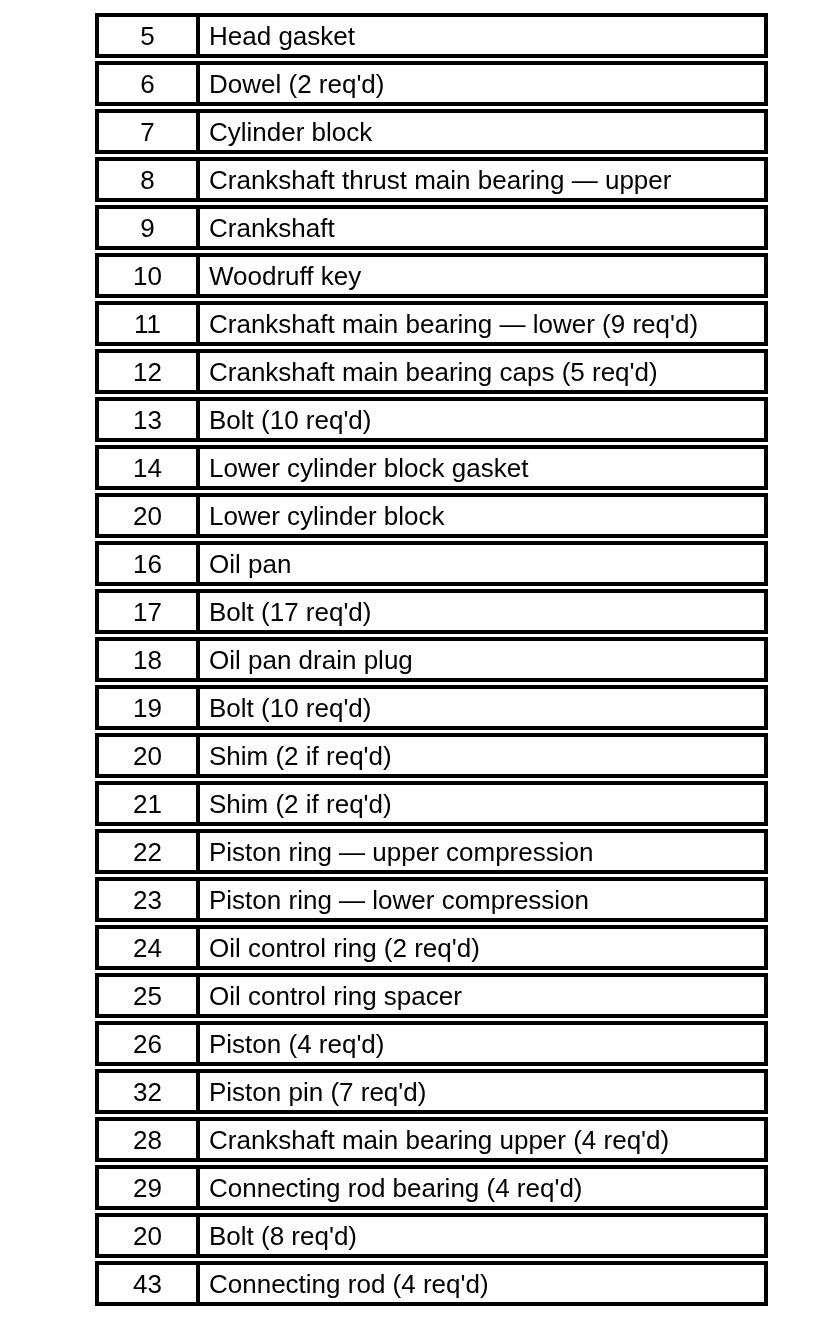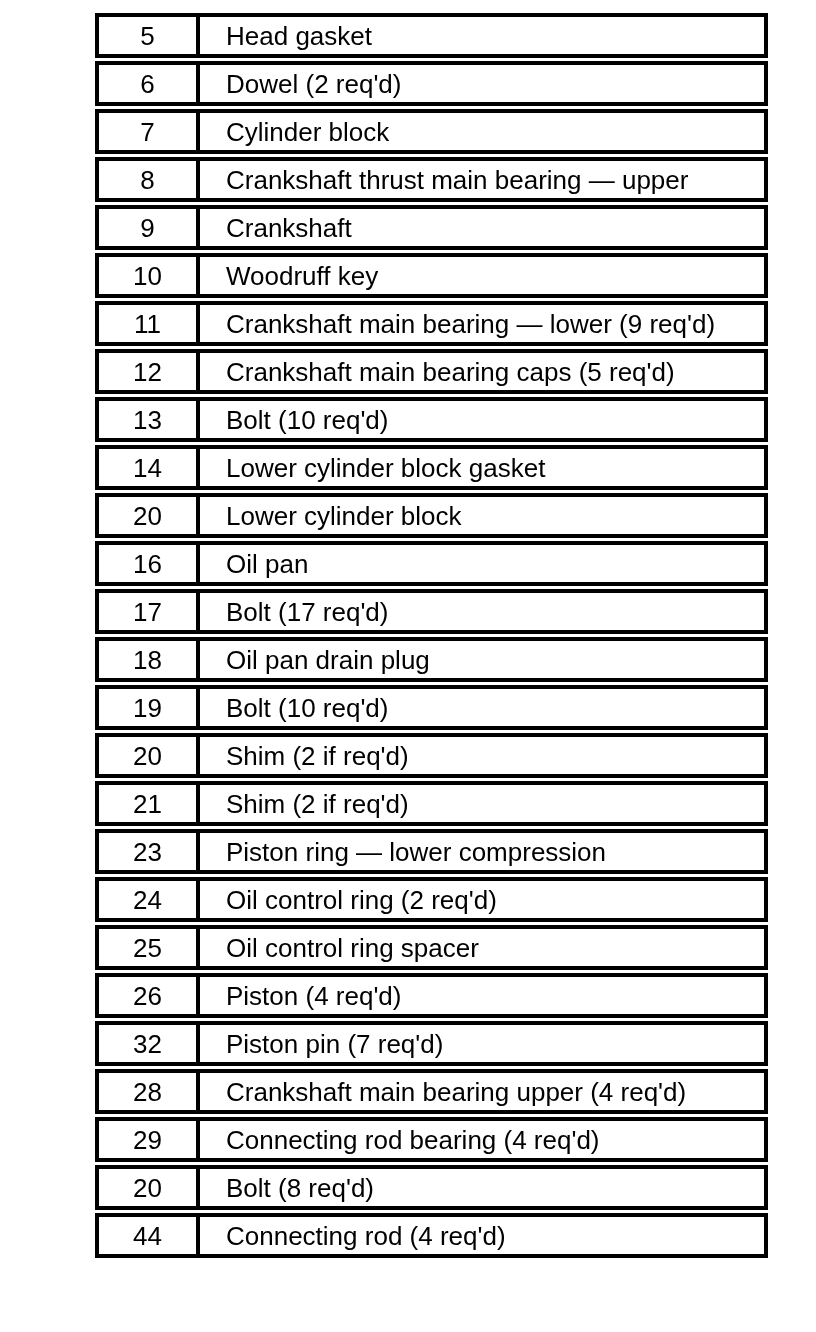--- a/index.html
+++ b/index.html
@@ -38,21 +38,21 @@
     white-space: nowrap;
   }
   .cell.num {
     box-sizing: border-box;
     width: 101px;
     border-right: 4px solid #000000;
     justify-content: center;
   }
   .cell.desc {
     flex: 1;
-    padding-left: 26px;
+    padding-left: 9px;
     overflow: hidden;
   }
 </style>
 </head>
 <body>
 
 <div class="parts-table" id="parts-table">
   <div class="row">
     <div class="cell num">5</div>
     <div class="cell desc">Head gasket</div>
@@ -131,20 +131,24 @@
   <div class="row">
     <div class="cell num">20</div>
     <div class="cell desc">Shim (2 if req'd)</div>
   </div>
 
   <div class="row">
     <div class="cell num">21</div>
     <div class="cell desc">Shim (2 if req'd)</div>
   </div>
 
+  <div class="row">
+    <div class="cell num">22</div>
+    <div class="cell desc">Piston ring — upper compression</div>
+  </div>
 
   <div class="row">
     <div class="cell num">23</div>
     <div class="cell desc">Piston ring — lower compression</div>
   </div>
 
   <div class="row">
     <div class="cell num">24</div>
     <div class="cell desc">Oil control ring (2 req'd)</div>
   </div>
@@ -173,16 +177,16 @@
     <div class="cell num">29</div>
     <div class="cell desc">Connecting rod bearing (4 req'd)</div>
   </div>
 
   <div class="row">
     <div class="cell num">20</div>
     <div class="cell desc">Bolt (8 req'd)</div>
   </div>
 
   <div class="row">
-    <div class="cell num">44</div>
+    <div class="cell num">43</div>
     <div class="cell desc">Connecting rod (4 req'd)</div>
   </div>
 </div>
 
 </body></html>

